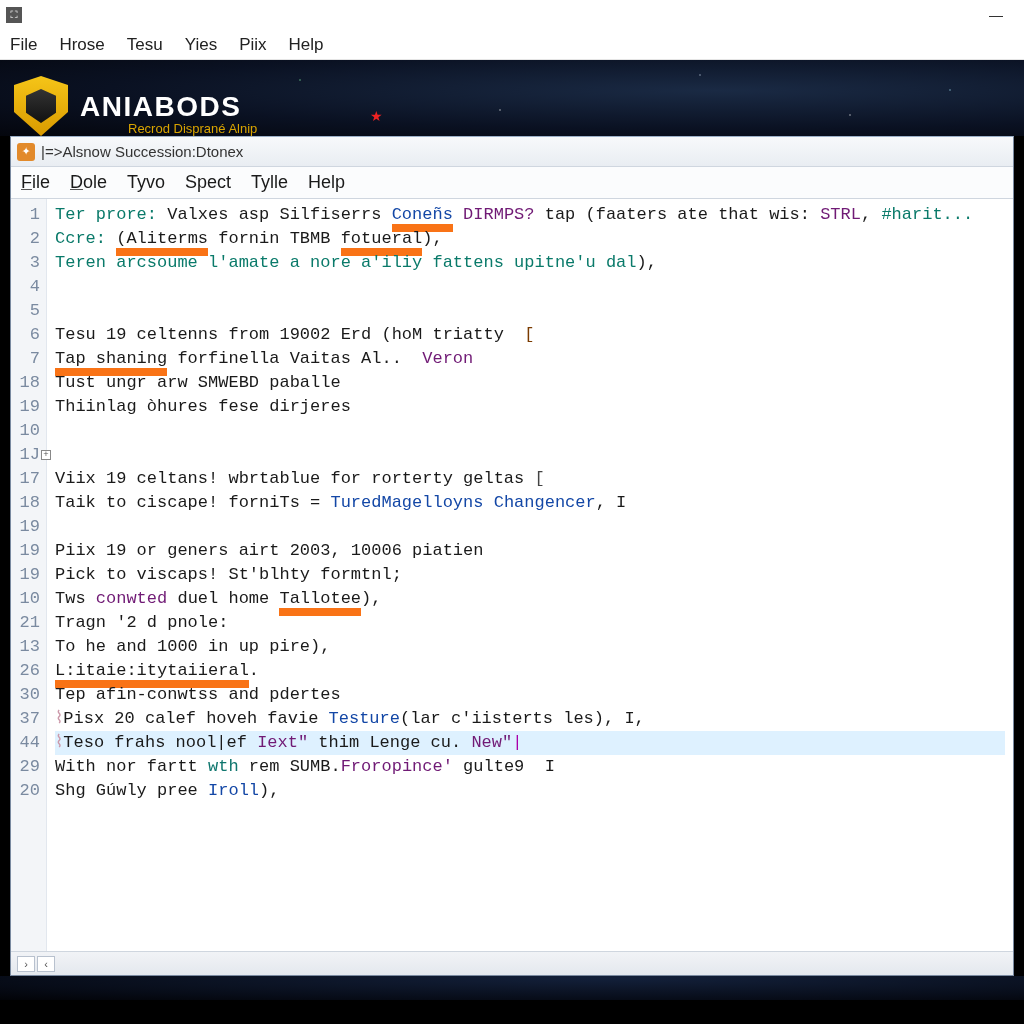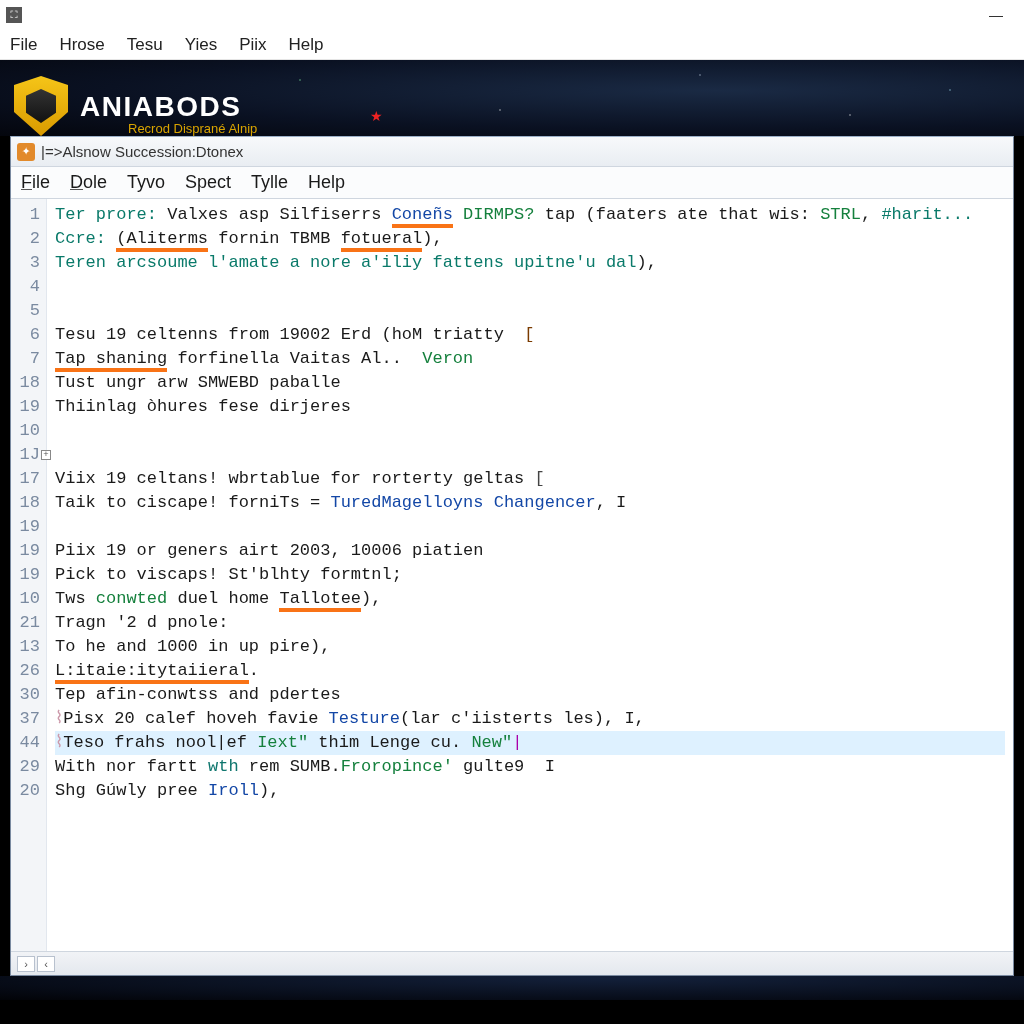--- a/index.html
+++ b/index.html
@@ -149,26 +149,26 @@
     user-select:none;
   }
   .code {
     flex:1;
     padding: 4px 8px;
     color: #1a1a1a;
     white-space: pre;
     position:relative;
   }
   .code .ln { display:block; height:24px; }
-  .kw-red { color:#15803d;font-family:Liberation Mono, monospace; }
+  .kw-red { color:#701a75;font-family:Liberation Mono, monospace; }
   .kw-blue { color:#1347a6; }
   .kw-teal { color:#0a7a6a; }
   .kw-brown { color:#7a3b00; }
   .kw-green { color:#0f766e; }
-  .ul-red { border-bottom: 4px solid #f97316; display:inline; }
+  .ul-red { border-bottom: 8px solid #f97316; display:inline; }
   .punct { color:#444; }
   .hl { background: #def1ff; display:inline-block; width:100%; }
   .fold { display:inline-block; width:10px; height:10px; border:1px solid #888; font-size:9px; line-height:8px; text-align:center; color:#555; margin:0 2px 0 -14px; vertical-align:middle; background:#fff;}
   .caret-mark { color:#a0a; }
 
   .statusbar {
     height: 24px;
     background: linear-gradient(#f1f3f6,#e4e8ee);
     border-top:1px solid #cfd6df;
     display:flex; align-items:center; padding:0 6px; gap:2px;

